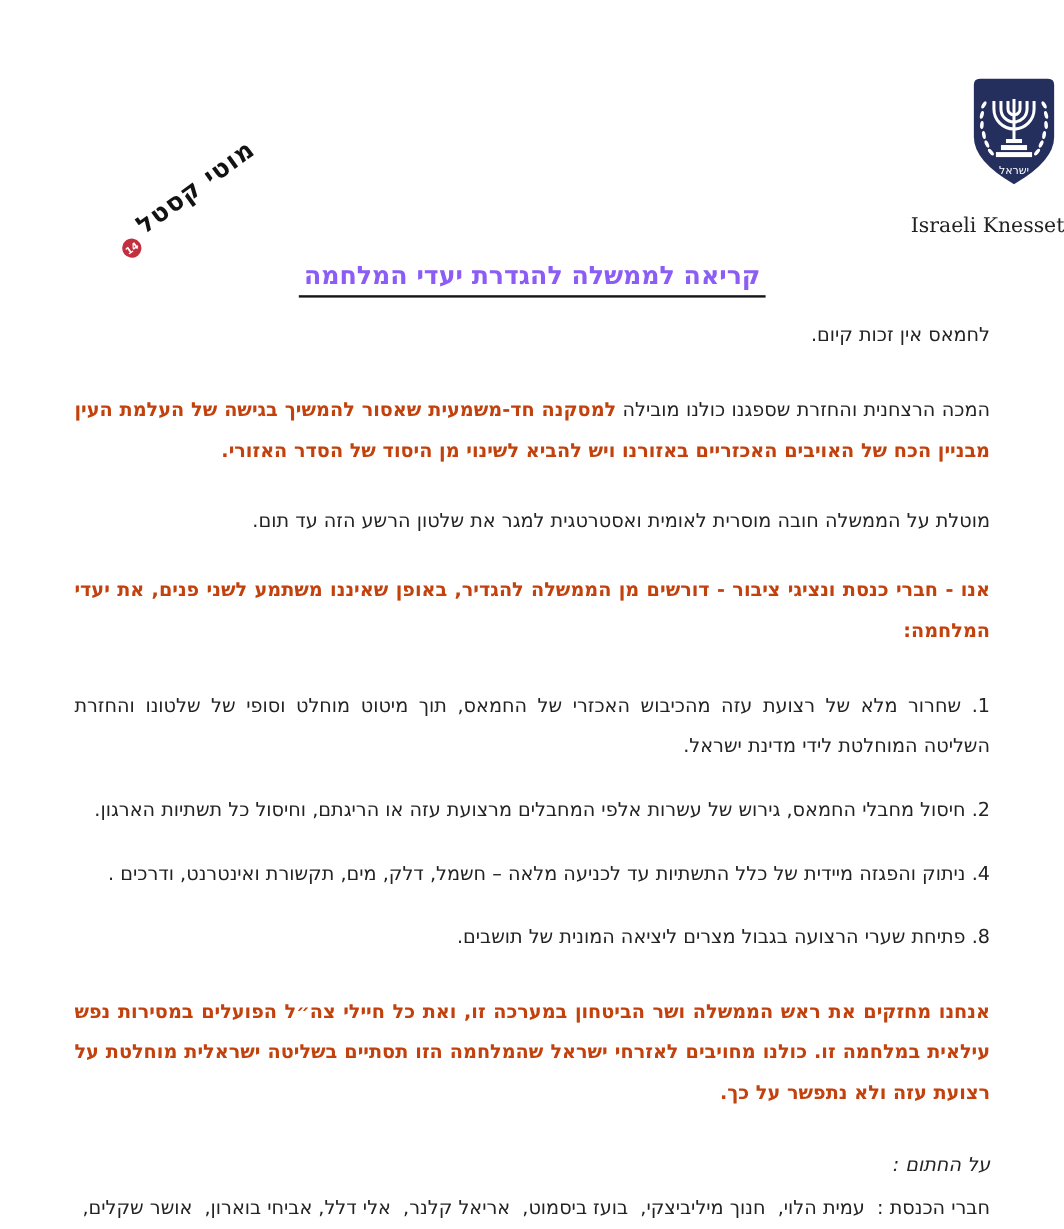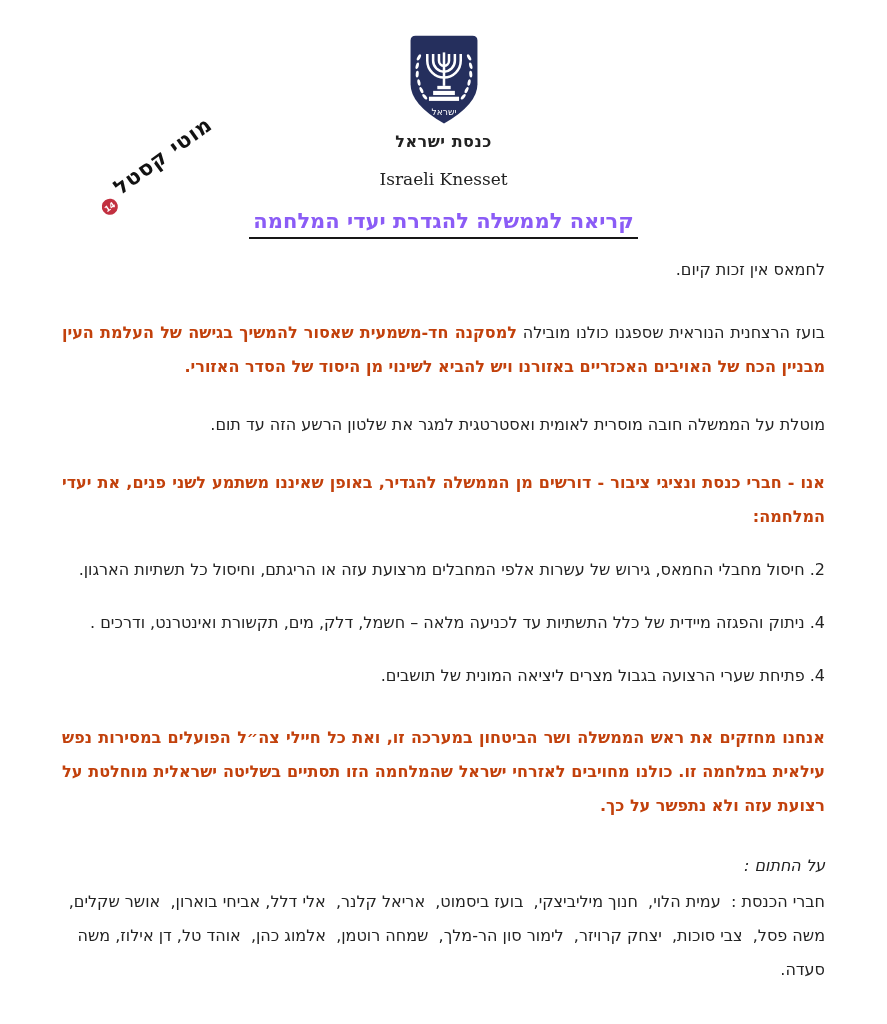--- a/index.html
+++ b/index.html
@@ -7,21 +7,21 @@
     width: 887px; height: 1024px;
     background: #ffffff;
     color: #222222;
     font-family: "DejaVu Sans", sans-serif;
     position: relative;
     overflow: hidden;
   }
   .page { position: relative; width: 887px; height: 1024px; }
 
   
-  .header { text-align: center; padding-top: 34px; direction: rtl; }
+  .header { text-align: right; padding-top: 64px; direction: rtl; }
   .emblem { width: 84px; height: 92px; display: inline-block; }
   .org-he { font-weight: bold; font-size: 16px; margin-top: 2px; letter-spacing: 0.5px; }
   .org-en { font-weight: normal; font-size: 17px; direction: ltr;
             font-family: "DejaVu Serif", serif; margin-top: 18px; }
 
   
   .stamp {
     position: absolute; top: 150px; left: 86px;
     transform: rotate(-36deg);
     transform-origin: center;
@@ -103,42 +103,42 @@
         <ellipse cx="27" cy="75" rx="4" ry="1.8" transform="rotate(-130 27 75)"></ellipse>
         <ellipse cx="80" cy="28" rx="4" ry="1.8" transform="rotate(60 80 28)"></ellipse>
         <ellipse cx="82" cy="38" rx="4" ry="1.8" transform="rotate(75 82 38)"></ellipse>
         <ellipse cx="82" cy="48" rx="4" ry="1.8" transform="rotate(85 82 48)"></ellipse>
         <ellipse cx="80" cy="58" rx="4" ry="1.8" transform="rotate(100 80 58)"></ellipse>
         <ellipse cx="77" cy="67" rx="4" ry="1.8" transform="rotate(115 77 67)"></ellipse>
         <ellipse cx="73" cy="75" rx="4" ry="1.8" transform="rotate(130 73 75)"></ellipse>
       </g>
       <text x="50" y="97" text-anchor="middle" fill="#ffffff" font-size="11" font-family="DejaVu Sans, sans-serif">ישראל</text>
     </svg>
-    <div class="org-he">כנסת ישראל</div>
     <div class="org-en">Israeli Knesset</div>
   </div>
 
   <div class="doc-title">
     <span class="title-text">קריאה לממשלה להגדרת יעדי המלחמה</span>
   </div>
 
   <div class="content">
 
     <p class="p1">לחמאס אין זכות קיום.</p>
 
-    <p class="p2"><span>בועז הרצחנית הנוראית שספגנו כולנו מובילה </span><span class="bold">למסקנה חד-משמעית שאסור להמשיך בגישה של העלמת העין מבניין הכח של האויבים האכזריים באזורנו ויש להביא לשינוי מן היסוד של הסדר האזורי.</span></p>
+    <p class="p2"><span>המכה הרצחנית והחזרת שספגנו כולנו מובילה </span><span class="bold">למסקנה חד-משמעית שאסור להמשיך בגישה של העלמת העין מבניין הכח של האויבים האכזריים באזורנו ויש להביא לשינוי מן היסוד של הסדר האזורי.</span></p>
 
     <p class="p3"><span>מוטלת על הממשלה חובה מוסרית לאומית ואסטרטגית למגר את שלטון הרשע הזה עד תום.</span><br></p>
 
     <p class="p4 bold">אנו - חברי כנסת ונציגי ציבור - דורשים מן הממשלה להגדיר, באופן שאיננו משתמע לשני פנים, את יעדי המלחמה:</p>
 
     <div>
+      <p class="demand demand-first">1. שחרור מלא של רצועת עזה מהכיבוש האכזרי של החמאס, תוך מיטוט מוחלט וסופי של שלטונו והחזרת השליטה המוחלטת לידי מדינת ישראל.</p>
       <p class="demand">2. חיסול מחבלי החמאס, גירוש של עשרות אלפי המחבלים מרצועת עזה או הריגתם, וחיסול כל תשתיות הארגון.</p>
       <p class="demand">4. ניתוק והפגזה מיידית של כלל התשתיות עד לכניעה מלאה – חשמל, דלק, מים, תקשורת ואינטרנט, ודרכים .</p>
-      <p class="demand">4. פתיחת שערי הרצועה בגבול מצרים ליציאה המונית של תושבים.</p>
+      <p class="demand">8. פתיחת שערי הרצועה בגבול מצרים ליציאה המונית של תושבים.</p>
     </div>
 
     <p class="p5 bold">אנחנו מחזקים את ראש הממשלה ושר הביטחון במערכה זו, ואת כל חיילי צה״ל הפועלים במסירות נפש עילאית במלחמה זו. כולנו מחויבים לאזרחי ישראל שהמלחמה הזו תסתיים בשליטה ישראלית מוחלטת על רצועת עזה ולא נתפשר על כך.</p>
 
     <p class="signed">על החתום :</p>
 
     <p class="sigs">חברי הכנסת :  עמית הלוי,  חנוך מיליביצקי,  בועז ביסמוט,  אריאל קלנר,  אלי דלל, אביחי בוארון,  אושר שקלים,  משה פסל,  צבי סוכות,  יצחק קרויזר,  לימור סון הר-מלך,  שמחה רוטמן,  אלמוג כהן,  אוהד טל, דן אילוז, משה סעדה.</p>
 
   </div>
 </div>

